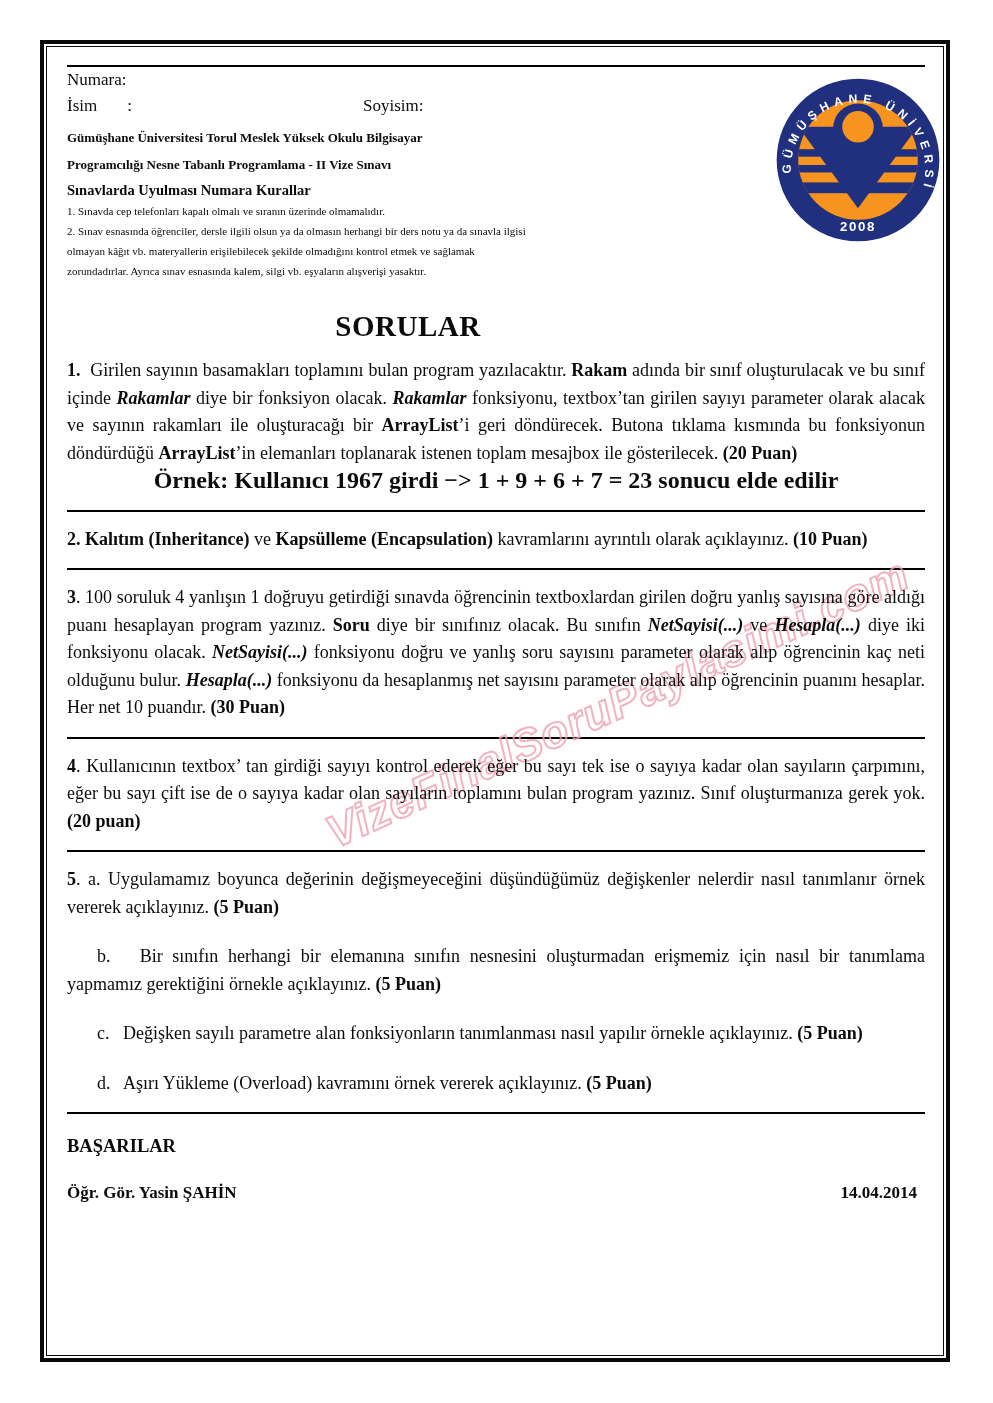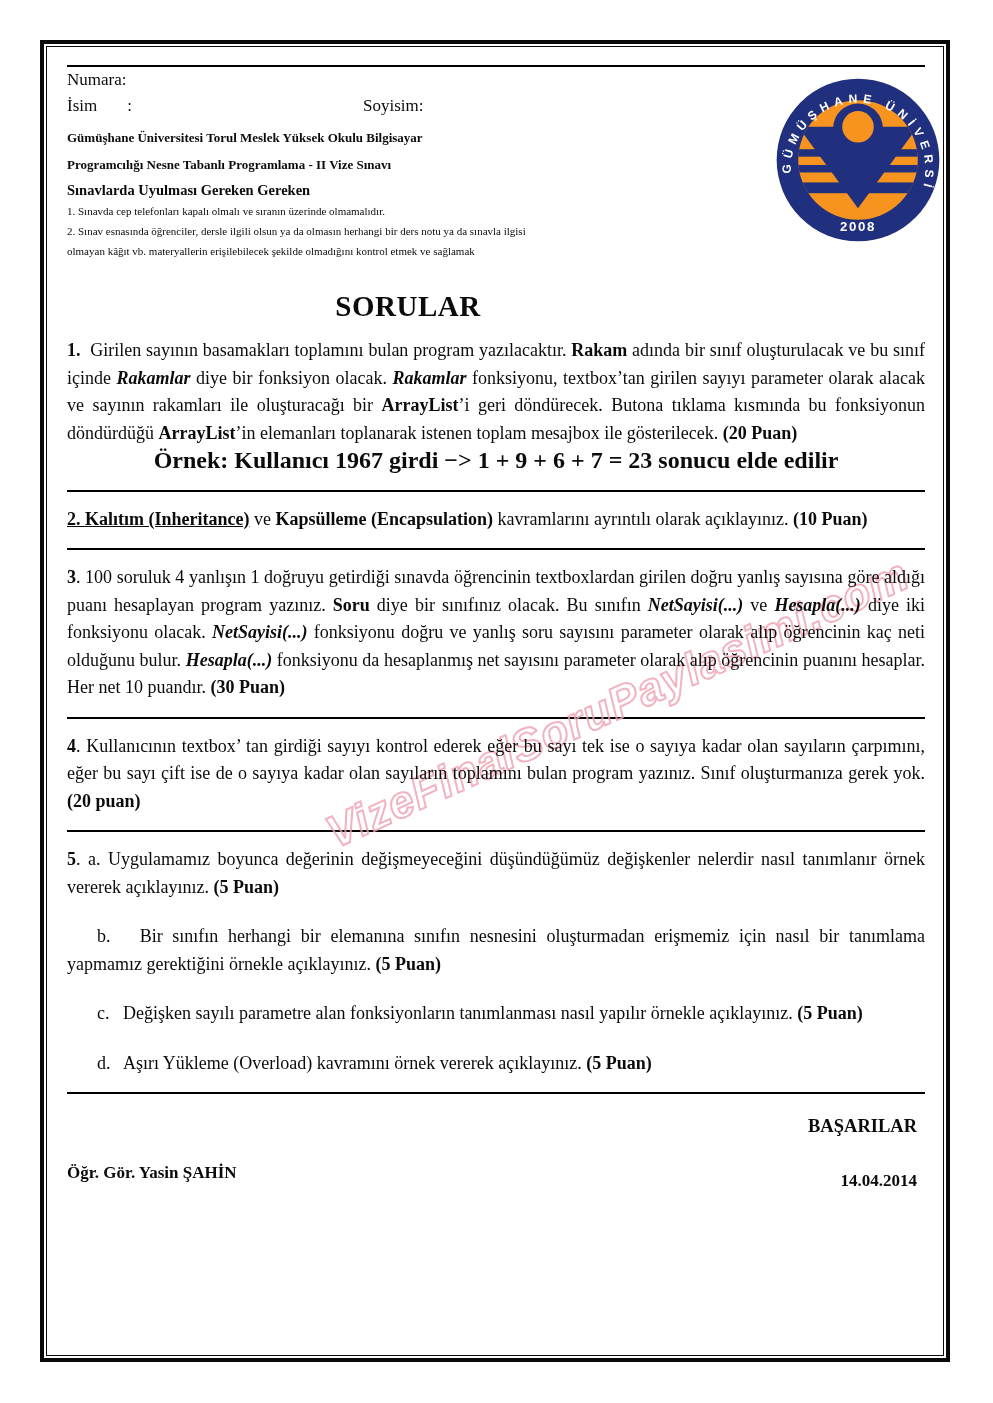--- a/index.html
+++ b/index.html
@@ -31,23 +31,23 @@
   .question{
     font-size:18px;line-height:27.5px;text-align:justify;margin:14px 0 0 0;
     position:relative;z-index:2;
   }
   .question.sub{text-indent:30px;margin-top:22px;}
   .example-line{
     font-size:24px;line-height:27.5px;font-weight:bold;text-align:center;margin:0;
     position:relative;z-index:2;
   }
   .sep{border:none;border-top:2px solid #000;margin:15px 0 0 0;}
-  .footer-wish{font-weight:bold;font-size:18.5px;text-align:right;margin-top:22px;padding-right:8px;}
+  .footer-wish{font-weight:bold;font-size:18.5px;margin-top:22px;padding-right:8px;}
   .footer-row{margin-top:26px;font-weight:bold;font-size:17px;position:relative;}
-  .footer-date{position:absolute;right:8px;top:8px;margin-left:12px;}
+  .footer-date{position:absolute;right:8px;top:0;margin-left:12px;}
   .watermark{
     position:absolute;left:282px;top:762px;width:620px;
     transform:rotate(-24.5deg);transform-origin:left center;
     font-family:"Liberation Sans", sans-serif;font-weight:bold;font-style:italic;
     font-size:45px;letter-spacing:1px;white-space:nowrap;
     color:rgba(255,255,255,0.05);
     -webkit-text-stroke:2px rgba(238,160,175,0.8);
     z-index:1;pointer-events:none;
   }
 </style>
@@ -69,25 +69,26 @@
         <span>İsim</span><span class="isim-colon">:</span>
         <span class="soyisim">Soyisim:</span>
       </div>
     </div>
 
     <div class="doc-title">
       <div>Gümüşhane Üniversitesi Torul Meslek Yüksek Okulu Bilgisayar</div>
       <div>Programcılığı Nesne Tabanlı Programlama - II Vize Sınavı</div>
     </div>
 
-    <div class="rules-heading">Sınavlarda Uyulması Gereken Gereken</div>
+    <div class="rules-heading">Sınavlarda Uyulması Numara Kurallar</div>
     <div class="rules">
       <div>1. Sınavda cep telefonları kapalı olmalı ve sıranın üzerinde olmamalıdır.</div>
       <div>2. Sınav esnasında öğrenciler, dersle ilgili olsun ya da olmasın herhangi bir ders notu ya da sınavla ilgisi</div>
       <div>olmayan kâğıt vb. materyallerin erişilebilecek şekilde olmadığını kontrol etmek ve sağlamak</div>
+      <div>zorundadırlar. Ayrıca sınav esnasında kalem, silgi vb. eşyaların alışverişi yasaktır.</div>
     </div>
 
     <svg class="logo" viewBox="0 0 200 200" aria-hidden="true">
       <circle cx="100" cy="100" r="98" fill="#20307e"></circle>
       <circle cx="100" cy="100" r="72" fill="#f79420"></circle>
       <clipPath id="innerClip">
           <circle cx="100" cy="100" r="72"></circle>
         </clipPath>
       <g clip-path="url(#innerClip)">
         <rect x="18" y="87" width="164" height="9" fill="#20307e"></rect>
@@ -104,21 +105,21 @@
       <text x="100" y="186" text-anchor="middle" font-size="16" font-weight="bold" fill="#ffffff" letter-spacing="2" font-family="Liberation Sans, sans-serif">2008</text>
     </svg>
 
     <div class="section-title">SORULAR</div>
 
     <p class="question"><span style="font-weight: bold;">1.</span><span>&nbsp; Girilen sayının basamakları toplamını bulan program yazılacaktır. </span><span style="font-weight: bold;">Rakam</span><span> adında bir sınıf oluşturulacak ve bu sınıf içinde </span><span style="font-weight: bold; font-style: italic;">Rakamlar</span><span> diye bir fonksiyon olacak. </span><span style="font-weight: bold; font-style: italic;">Rakamlar</span><span> fonksiyonu, textbox’tan girilen sayıyı parameter olarak alacak ve sayının rakamları ile oluşturacağı bir </span><span style="font-weight: bold;">ArrayList</span><span>’i geri döndürecek. Butona tıklama kısmında bu fonksiyonun döndürdüğü </span><span style="font-weight: bold;">ArrayList</span><span>’in elemanları toplanarak istenen toplam mesajbox ile gösterilecek. </span><span style="font-weight: bold;">(20 Puan)</span></p>
     <p class="example-line">Örnek: Kullanıcı 1967 girdi −&gt; 1 + 9 + 6 + 7 = 23 sonucu elde edilir</p>
 
     <hr class="sep">
 
-    <p class="question"><span style="font-weight: bold; text-decoration: underline;">2. Kalıtım (Inheritance)</span><span> ve </span><span style="font-weight: bold;">Kapsülleme (Encapsulation)</span><span> kavramlarını ayrıntılı olarak açıklayınız. </span><span style="font-weight: bold;">(10 Puan)</span></p>
+    <p class="question"><span style="font-weight: bold;">2. Kalıtım (Inheritance)</span><span> ve </span><span style="font-weight: bold;">Kapsülleme (Encapsulation)</span><span> kavramlarını ayrıntılı olarak açıklayınız. </span><span style="font-weight: bold;">(10 Puan)</span></p>
 
     <hr class="sep">
 
     <p class="question"><span style="font-weight: bold;">3</span><span>. 100 soruluk 4 yanlışın 1 doğruyu getirdiği sınavda öğrencinin textboxlardan girilen doğru yanlış sayısına göre aldığı puanı hesaplayan program yazınız. </span><span style="font-weight: bold;">Soru</span><span> diye bir sınıfınız olacak. Bu sınıfın </span><span style="font-weight: bold; font-style: italic;">NetSayisi(...)</span><span> ve </span><span style="font-weight: bold; font-style: italic;">Hesapla(...)</span><span> diye iki fonksiyonu olacak. </span><span style="font-weight: bold; font-style: italic;">NetSayisi(...)</span><span> fonksiyonu doğru ve yanlış soru sayısını parameter olarak alıp öğrencinin kaç neti olduğunu bulur. </span><span style="font-weight: bold; font-style: italic;">Hesapla(...)</span><span> fonksiyonu da hesaplanmış net sayısını parameter olarak alıp öğrencinin puanını hesaplar. Her net 10 puandır. </span><span style="font-weight: bold;">(30 Puan)</span></p>
 
     <hr class="sep">
 
     <p class="question"><span style="font-weight: bold;">4</span><span>. Kullanıcının textbox’ tan girdiği sayıyı kontrol ederek eğer bu sayı tek ise o sayıya kadar olan sayıların çarpımını, eğer bu sayı çift ise de o sayıya kadar olan sayıların toplamını bulan program yazınız. Sınıf oluşturmanıza gerek yok. </span><span style="font-weight: bold;">(20 puan)</span></p>
 
     <hr class="sep">

